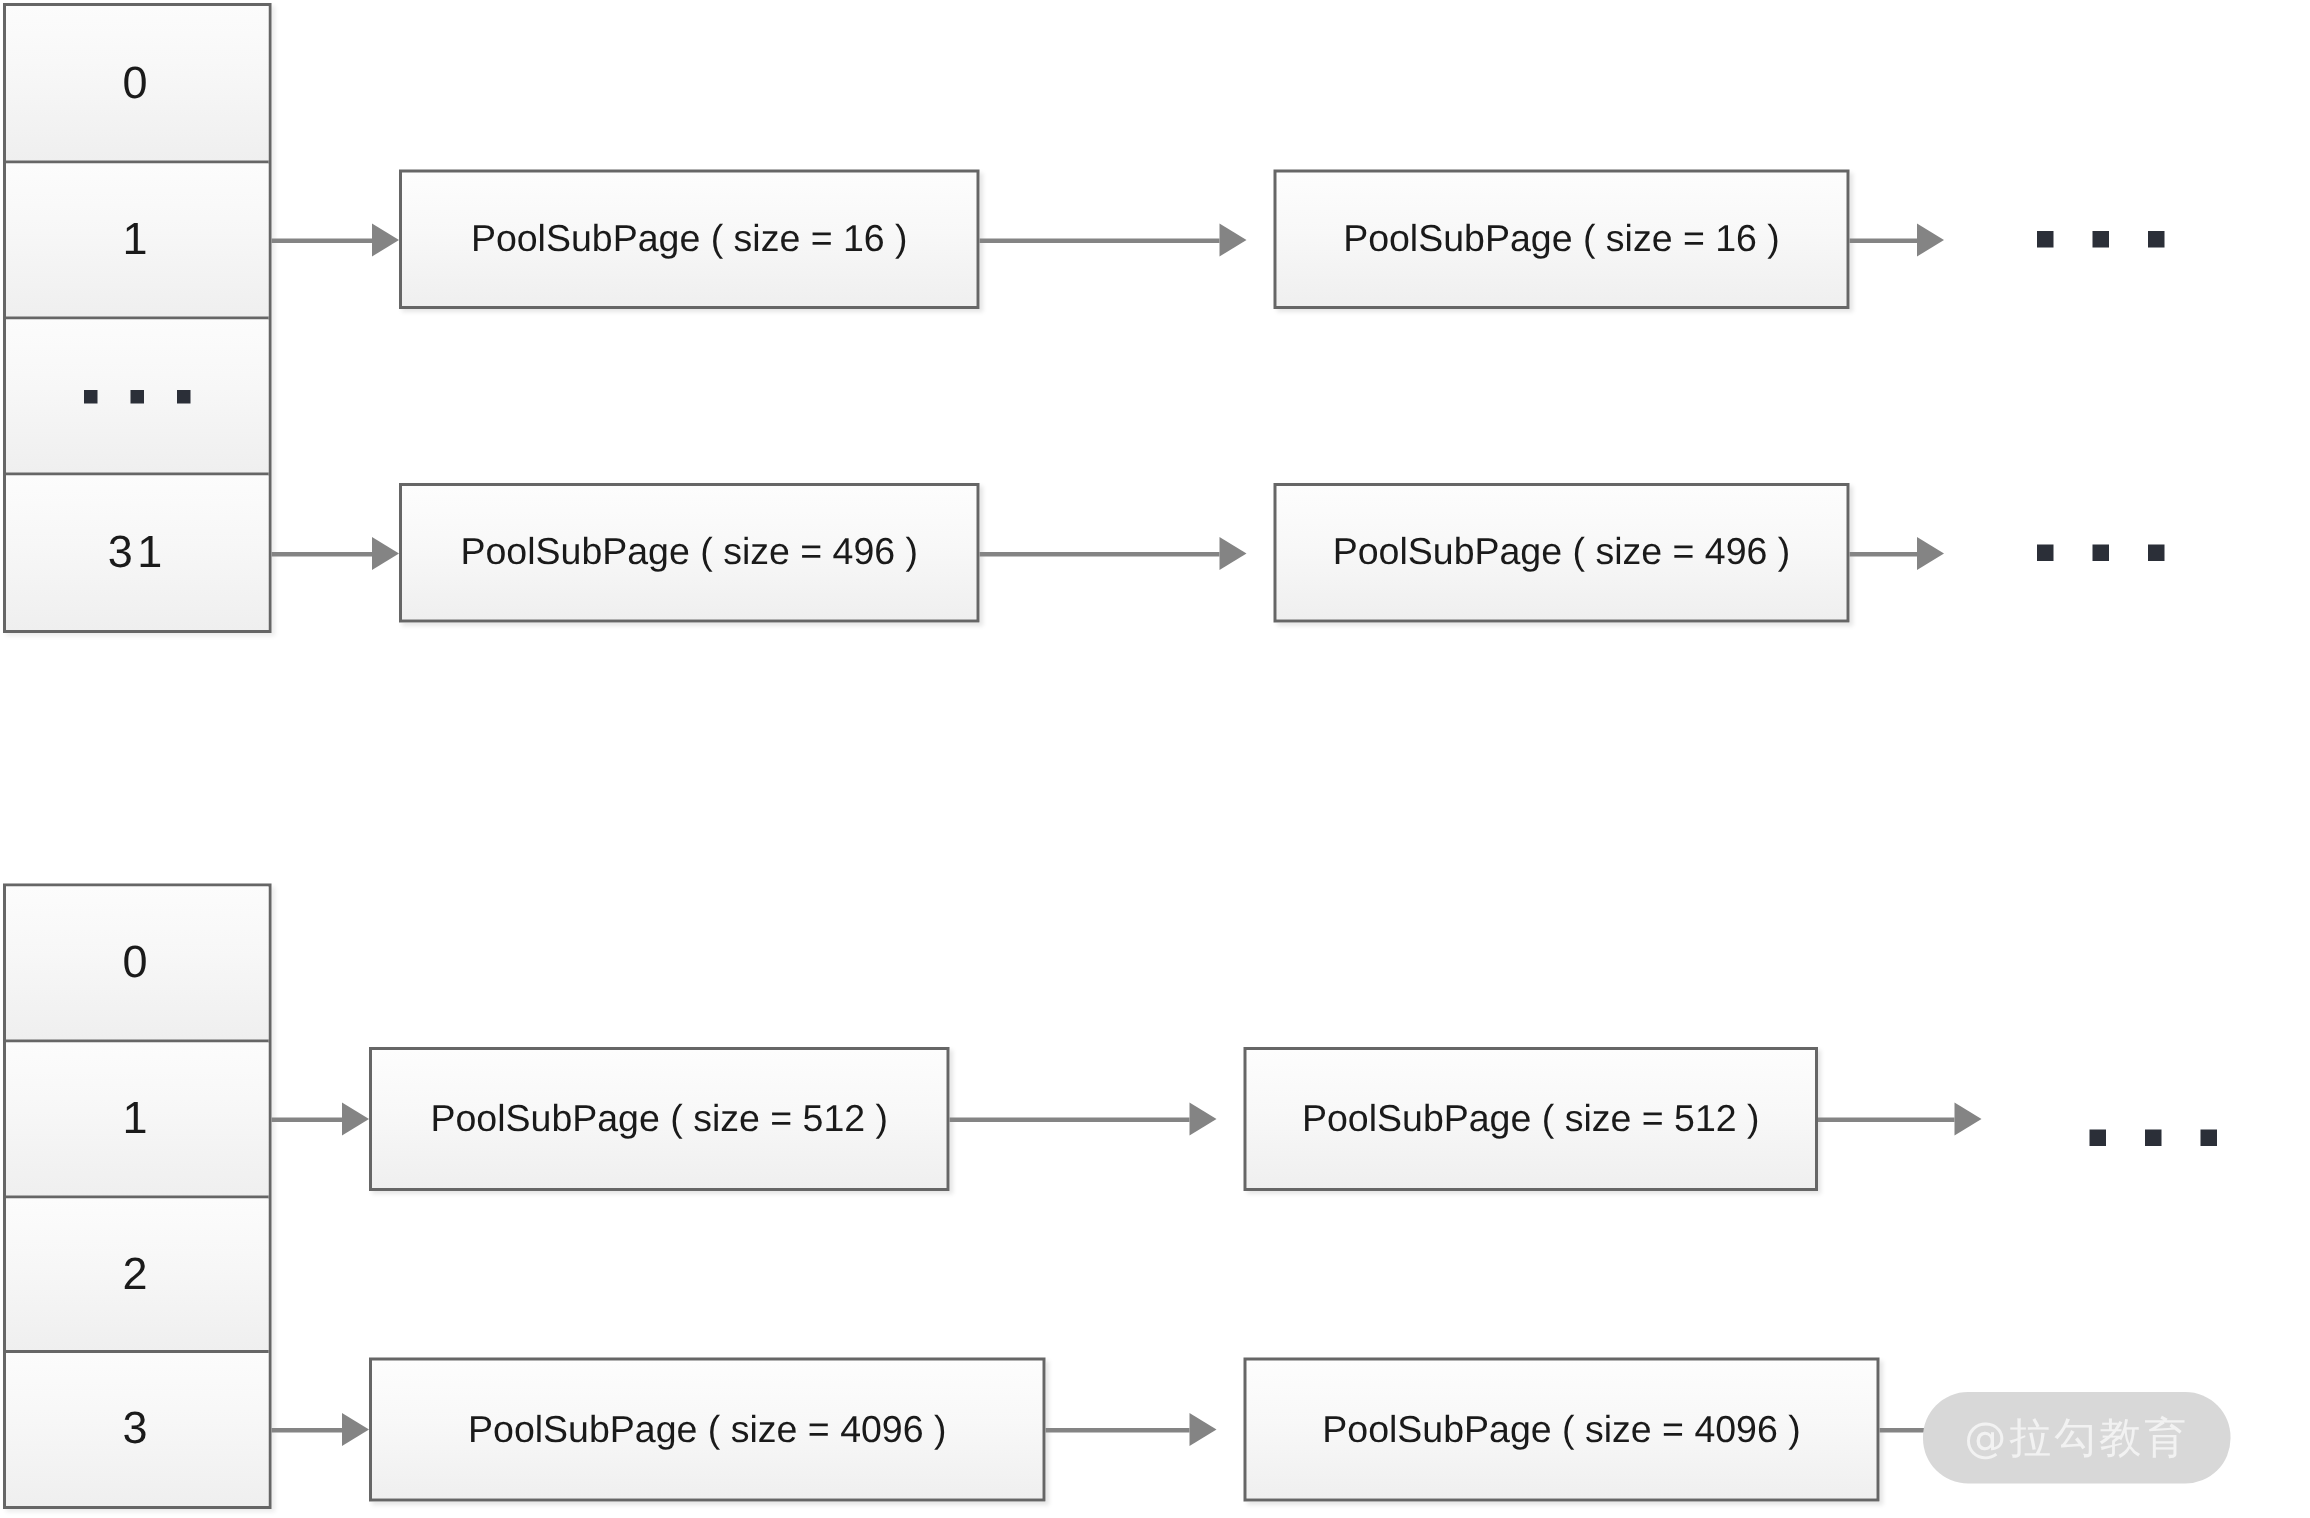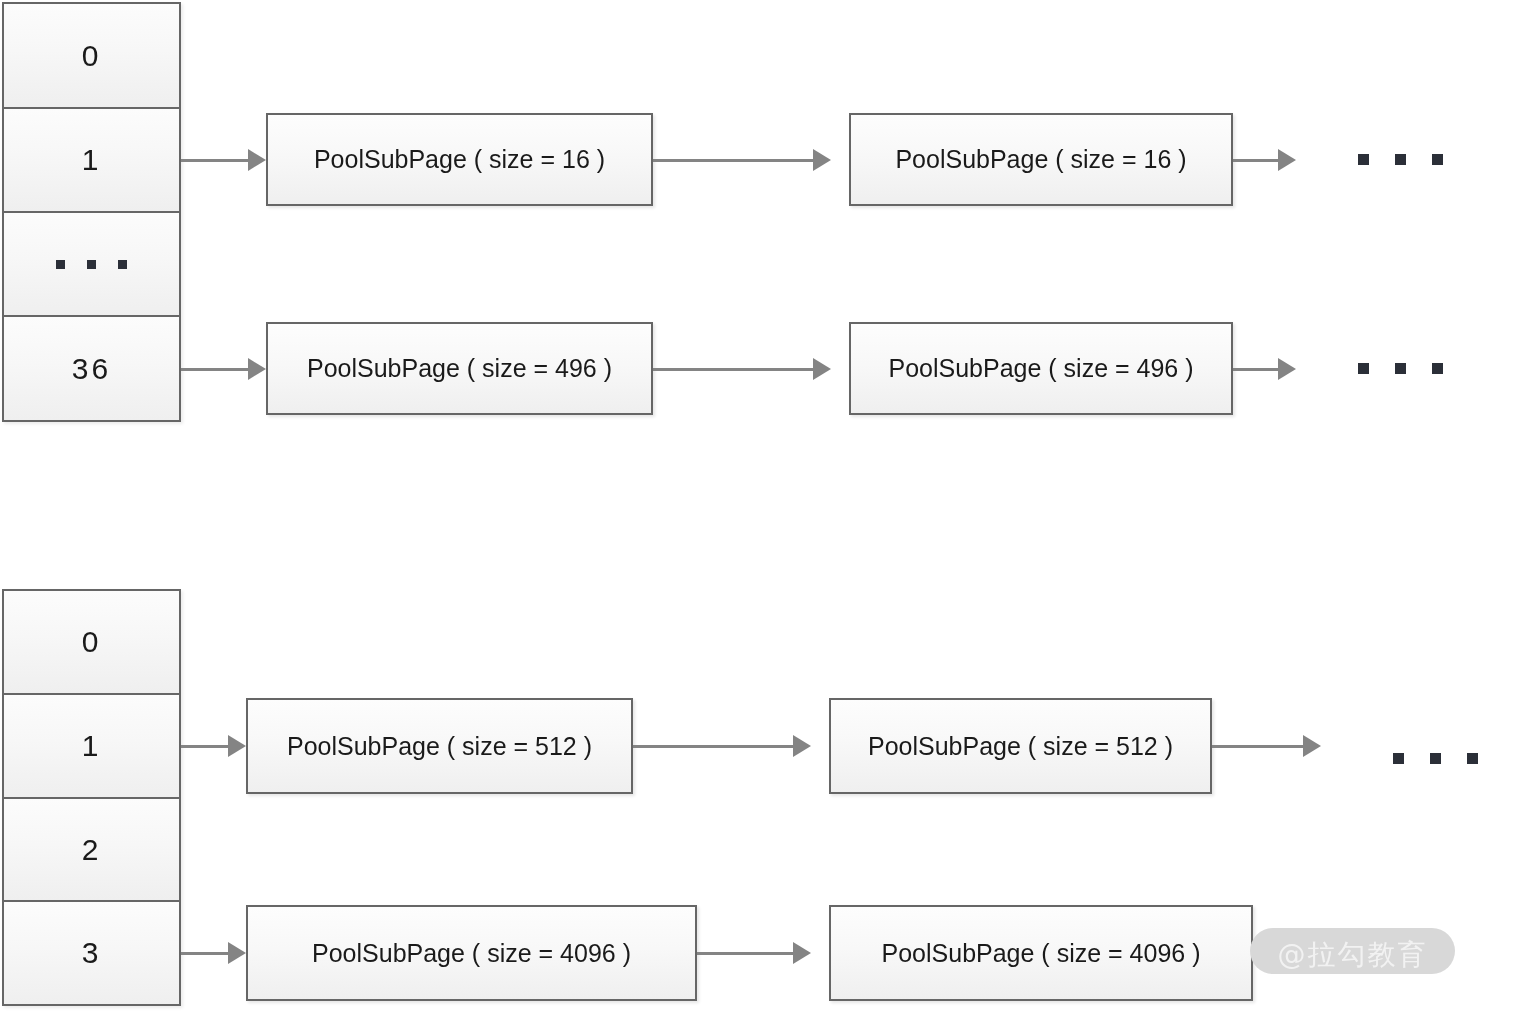--- a/index.html
+++ b/index.html
@@ -127,21 +127,21 @@
       <span>1</span>
     </div>
     <div class="index-cell dots" style="height:104px;">
       <span class="cell-dots">
         <i class="dot"></i>
           <i class="dot"></i>
           <i class="dot"></i>
       </span>
     </div>
     <div class="index-cell" style="height:103px;">
-      <span>36</span>
+      <span>31</span>
     </div>
   </div>
 
   <div class="connector" style="left:181px; top:159px; width:67px;"></div>
   <div class="arrow-head" style="left:248px; top:149px;"></div>
 
   <div class="node-box" style="left:266px; top:113px; width:387px; height:93px;">
     <span>PoolSubPage ( size = 16 )</span>
   </div>
 
@@ -232,17 +232,17 @@
   <div class="connector" style="left:697px; top:952px; width:96px;"></div>
   <div class="arrow-head" style="left:793px; top:942px;"></div>
 
   <div class="node-box" style="left:829px; top:905px; width:424px; height:96px;">
     <span>PoolSubPage ( size = 4096 )</span>
   </div>
 
   <div class="connector" style="left:1253px; top:952px; width:45px;"></div>
   <div class="arrow-head" style="left:1298px; top:942px;"></div>
 
-  <div class="watermark" style="left:1250px; top:928px; width:205px; height:46px;align-items:flex-end;">
+  <div class="watermark" style="left:1282px; top:928px; width:205px; height:61px;">
     <span>@拉勾教育</span>
   </div>
 
 </div>
 
 </body></html>

